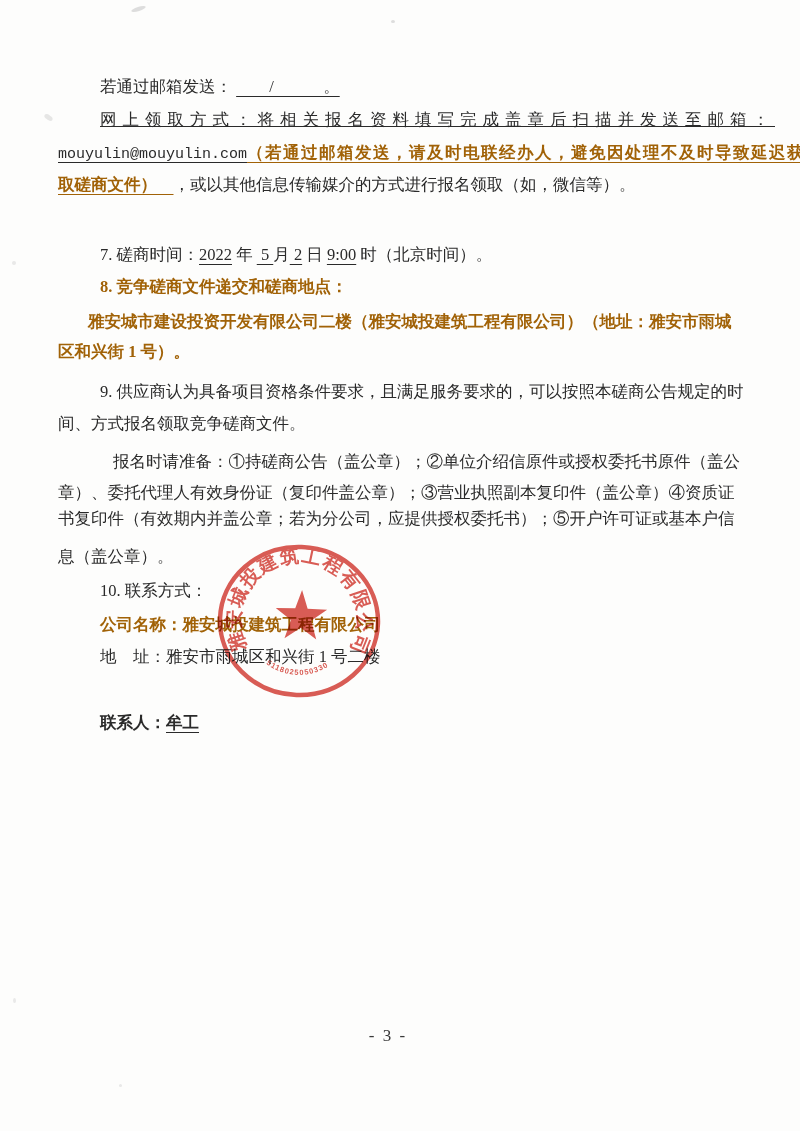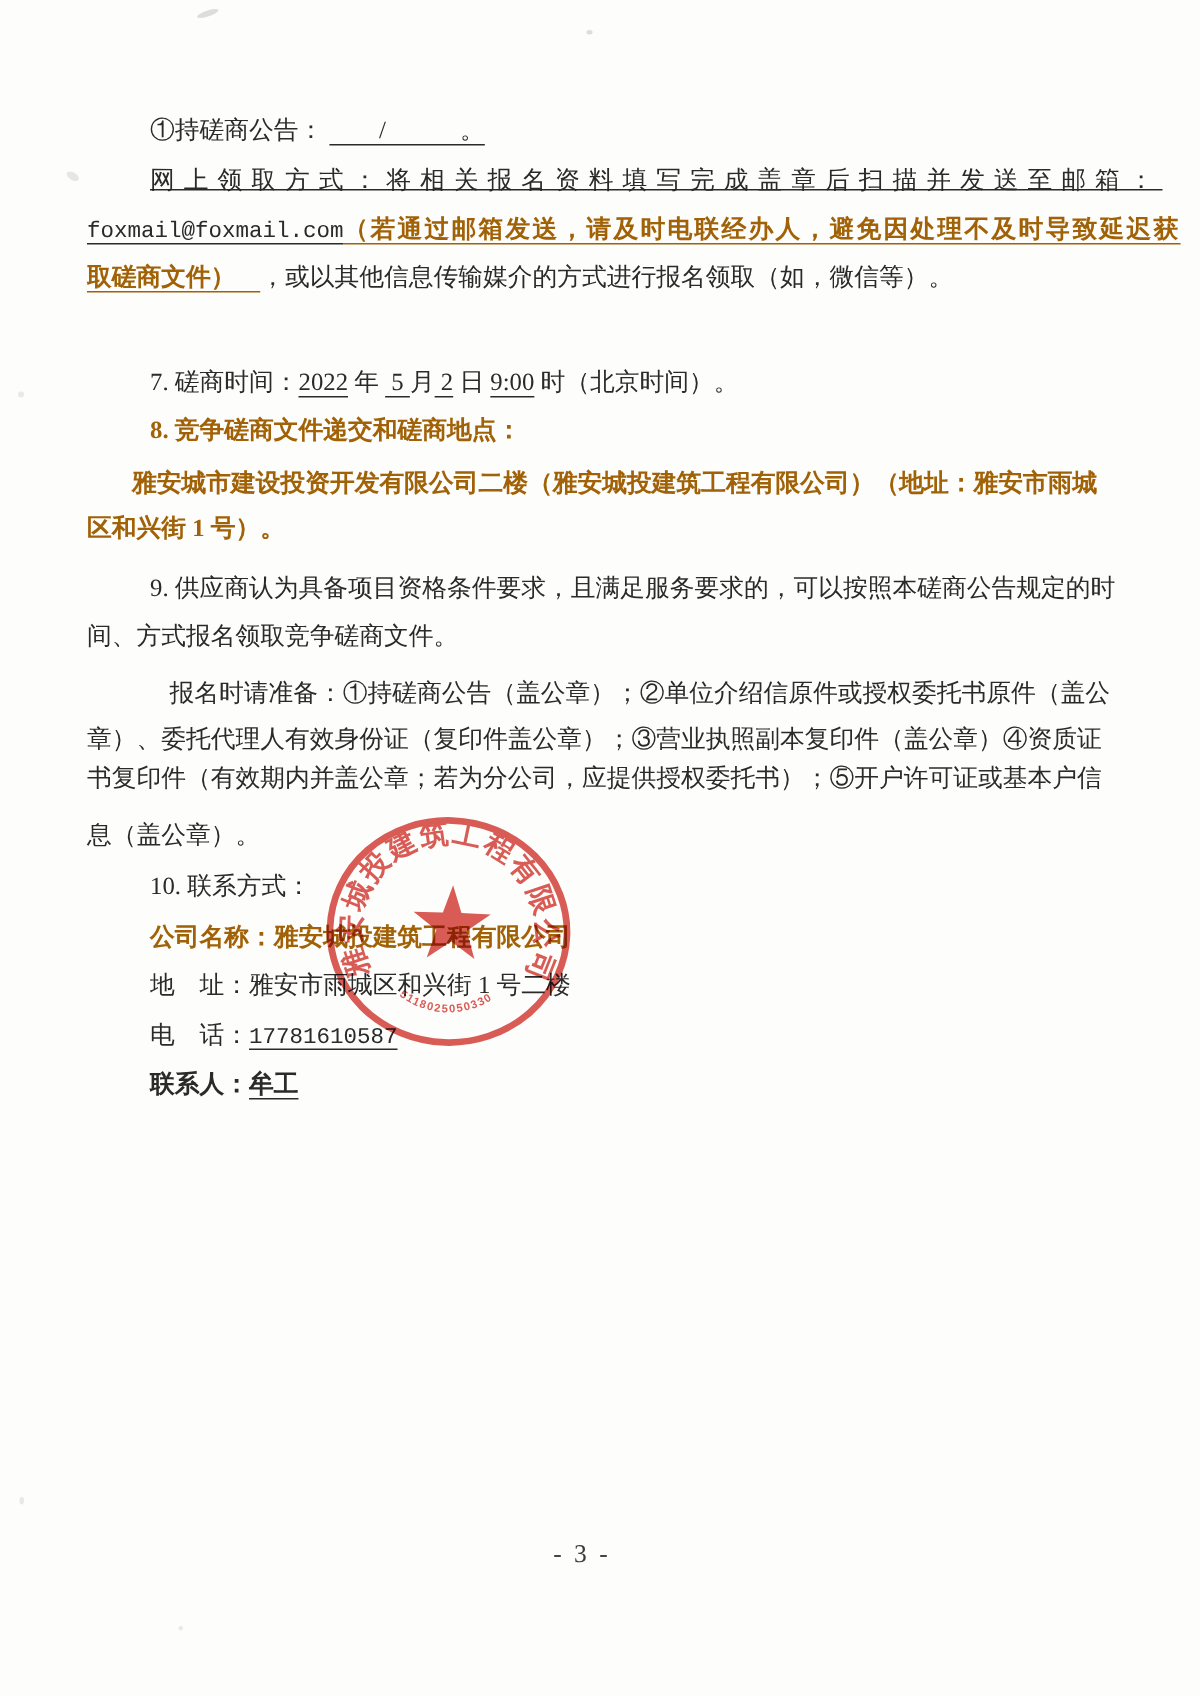--- a/index.html
+++ b/index.html
@@ -82,38 +82,37 @@
   .speck.s4 { left: 12px;  top: 261px; width: 4px;  height: 4px; opacity: 0.35; }
   .speck.s5 { left: 13px;  top: 998px; width: 3px;  height: 5px; opacity: 0.35; }
   .speck.s6 { left: 119px; top: 1084px;width: 3px;  height: 3px; opacity: 0.35; }
 </style>
 </head>
 <body>
 
 <div class="page">
 
   <div class="doc-body" id="doc-body">
-      <div class="line" style="top: 75px; padding-left: 42px;"><span class="seg">①持磋商公告： </span><span class="seg u">　　/　　　。</span></div>
+      <div class="line" style="top: 75px; padding-left: 42px;"><span class="seg">若通过邮箱发送： </span><span class="seg u">　　/　　　。</span></div>
       <div class="line spread" style="top: 108px; padding-left: 42px; text-decoration: underline;"><span class="seg">网上领取方式：将相关报名资料填写完成盖章后扫描并发送至邮箱：</span></div>
-      <div class="line" style="top: 141px; padding-left: 0px;"><span class="seg u mono">foxmail@foxmail.com</span><span class="seg b u ls2">（若通过邮箱发送，请及时电联经办人，避免因处理不及时导致延迟获</span></div>
+      <div class="line" style="top: 141px; padding-left: 0px;"><span class="seg u mono">mouyulin@mouyulin.com</span><span class="seg b u ls2">（若通过邮箱发送，请及时电联经办人，避免因处理不及时导致延迟获</span></div>
       <div class="line" style="top: 173px; padding-left: 0px;"><span class="seg b u">取磋商文件）　</span><span class="seg">，或以其他信息传输媒介的方式进行报名领取（如，微信等）。</span></div>
       <div class="line" style="top: 243px; padding-left: 42px;"><span class="seg">7. 磋商时间：</span><span class="seg u">2022</span><span class="seg"> 年 </span><span class="seg u"> 5 </span><span class="seg">月</span><span class="seg u"> 2</span><span class="seg"> 日 </span><span class="seg u">9:00</span><span class="seg"> 时（北京时间）。</span></div>
       <div class="line" style="top: 275px; padding-left: 42px;"><span class="seg b">8. 竞争磋商文件递交和磋商地点：</span></div>
       <div class="line" style="top: 310px; padding-left: 30px;"><span class="seg b">雅安城市建设投资开发有限公司二楼（雅安城投建筑工程有限公司）（地址：雅安市雨城</span></div>
       <div class="line" style="top: 340px; padding-left: 0px;"><span class="seg b">区和兴街 1 号）。</span></div>
       <div class="line" style="top: 380px; padding-left: 42px;"><span class="seg">9. 供应商认为具备项目资格条件要求，且满足服务要求的，可以按照本磋商公告规定的时</span></div>
       <div class="line" style="top: 412px; padding-left: 0px;"><span class="seg">间、方式报名领取竞争磋商文件。</span></div>
       <div class="line" style="top: 450px; padding-left: 55px;"><span class="seg">报名时请准备：①持磋商公告（盖公章）；②单位介绍信原件或授权委托书原件（盖公</span></div>
       <div class="line" style="top: 481px; padding-left: 0px; text-align: center;"><span class="seg">章）、委托代理人有效身份证（复印件盖公章）；③营业执照副本复印件（盖公章）④资质证</span></div>
       <div class="line" style="top: 507px; padding-left: 0px;"><span class="seg">书复印件（有效期内并盖公章；若为分公司，应提供授权委托书）；⑤开户许可证或基本户信</span></div>
       <div class="line" style="top: 545px; padding-left: 0px;"><span class="seg">息（盖公章）。</span></div>
       <div class="line" style="top: 579px; padding-left: 42px;"><span class="seg">10. 联系方式：</span></div>
       <div class="line" style="top: 613px; padding-left: 42px;"><span class="seg b">公司名称：雅安城投建筑工程有限公司</span></div>
       <div class="line" style="top: 645px; padding-left: 42px;"><span class="seg">地　址：雅安市雨城区和兴街 1 号二楼</span></div>
-      <div class="line" style="top: 678px; padding-left: 42px;"><span class="seg">电　话：</span><span class="seg u mono">17781610587</span></div>
       <div class="line" style="top: 711px; padding-left: 42px; font-weight: bold;"><span class="seg">联系人：</span><span class="seg u">牟工</span></div>
     </div>
 
   <div class="seal">
     <svg width="166" height="156" viewBox="0 0 166 156">
       <ellipse cx="83" cy="78" rx="79" ry="74" fill="none" stroke-width="4.5" stroke="#d5453c"></ellipse>
       <polygon points="85,47 91.2,65.4 110.7,65.7 95.1,77.3 100.9,95.8 85,84.6 69.1,95.8 74.9,77.3 59.3,65.7 78.8,65.4" fill="#d5453c"></polygon>
       <path id="sealTopArc" d="M 31.9 107.5 A 59 59 0 1 1 134.1 107.5" fill="none"></path>
       <path id="sealBottomArc" d="M 46.9 118.1 A 54 54 0 0 0 119.1 118.1" fill="none"></path>
       <text class="company-arc" fill="#d5453c">

